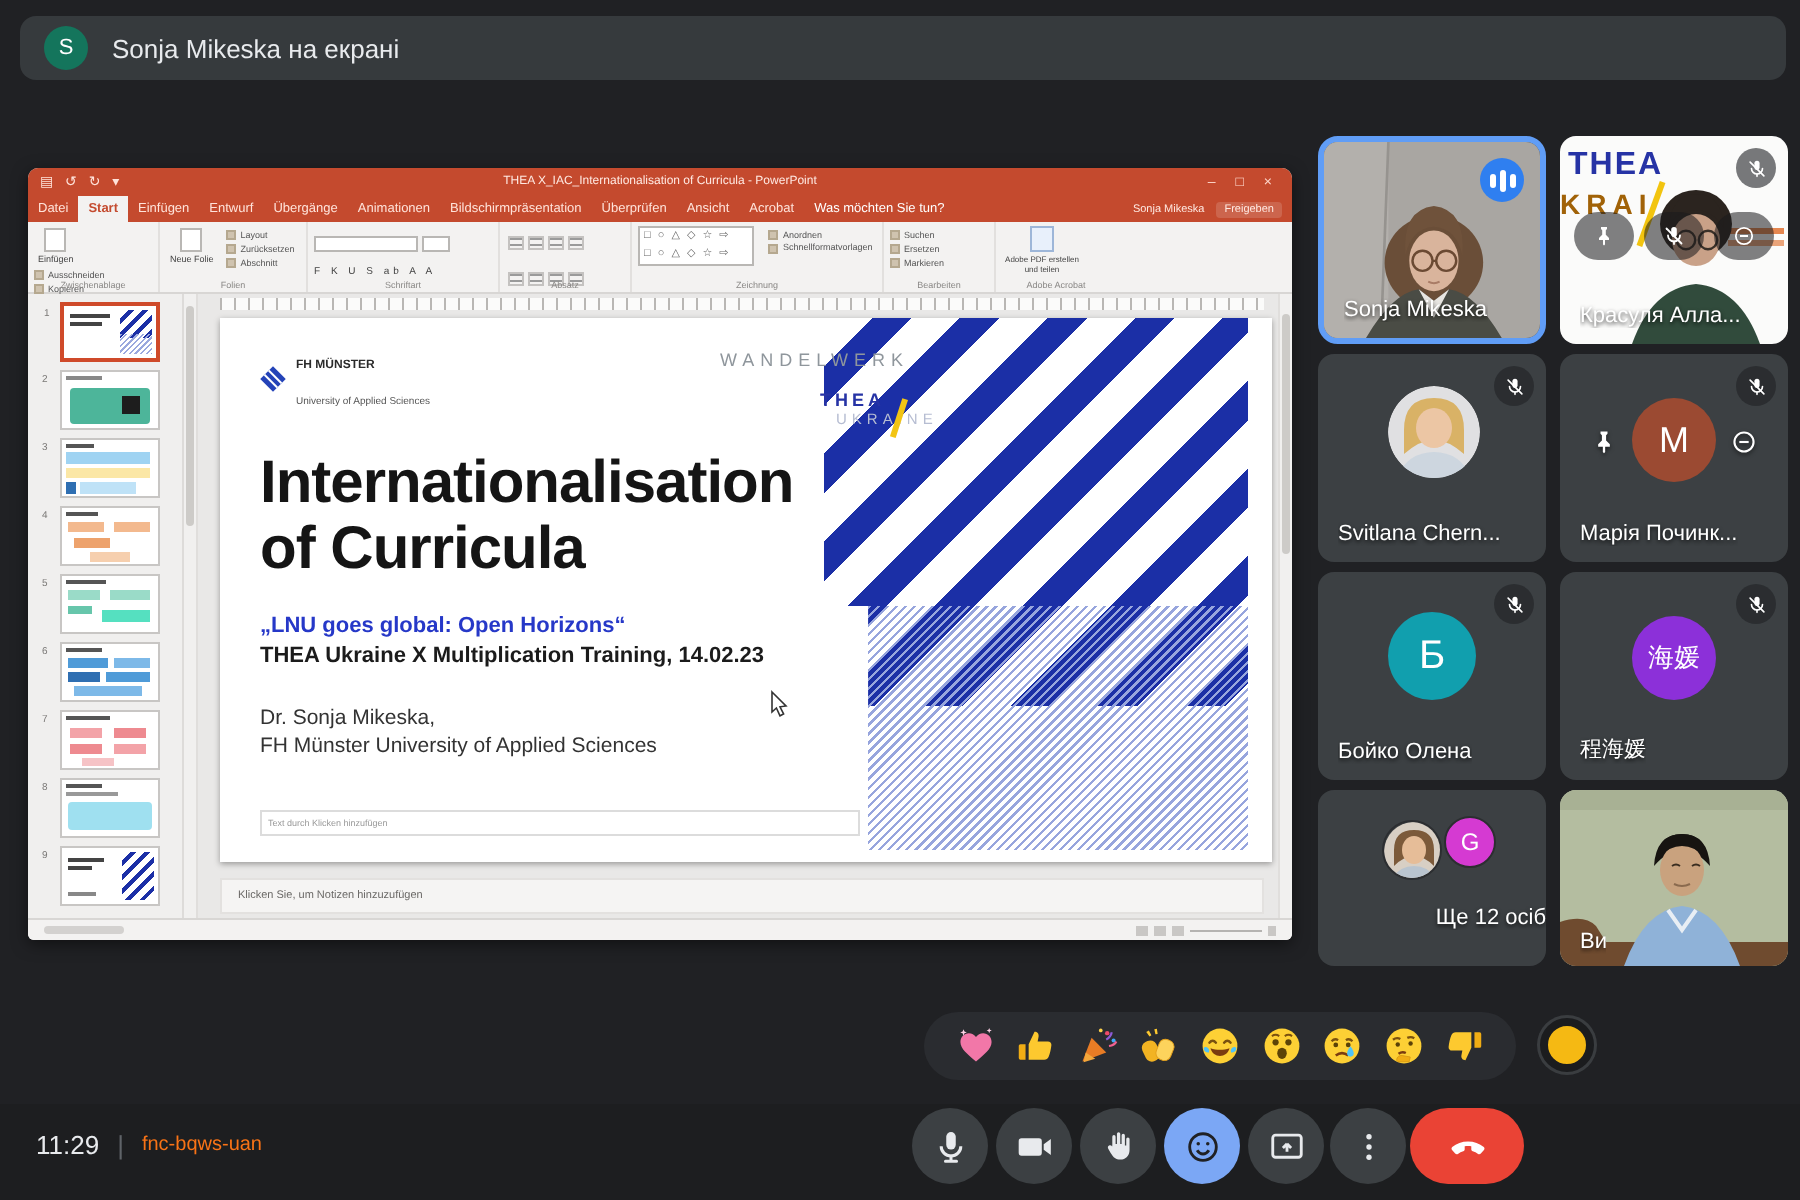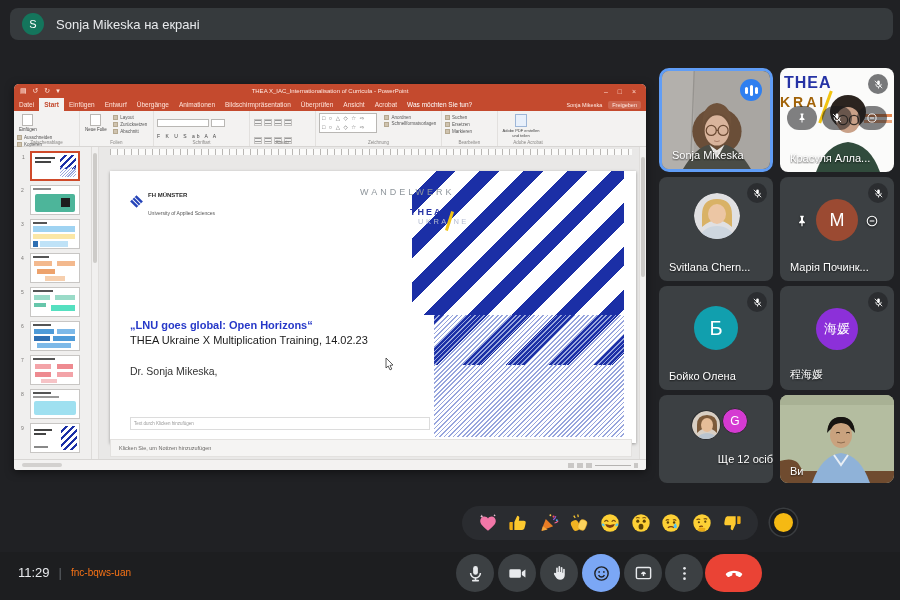--- a/index.html
+++ b/index.html
@@ -45,40 +45,40 @@
 .tno{position:absolute;left:-10px;top:1px;font-size:5px;color:#7a7876}
 .tb{position:absolute}
 .stripes-mini{background:repeating-linear-gradient(135deg,transparent 0 3px,#1b2fa6 3px 5px)}
 .hatch-mini{background:repeating-linear-gradient(135deg,#9aa8de 0 .8px,transparent .8px 2px)}
 .tscroll{position:absolute;left:78px;top:0;width:7px;bottom:0;background:#f1f0ef;border-right:1px solid #e0dedc}
 .tscroll i{position:absolute;left:1px;right:1px;top:6px;height:110px;background:#cdcbc8;border-radius:3px}
 .editor{position:absolute;left:86px;top:0;right:7px;bottom:0}
 .vscroll{position:absolute;right:0;top:0;width:7px;bottom:0;background:#f1f0ef;border-left:1px solid #e0dedc}
 .vscroll i{position:absolute;left:1px;right:1px;top:10px;height:120px;background:#cdcbc8;border-radius:3px}
 .ruler{position:absolute;left:10px;top:2px;width:522px;height:6px;background:#fbfbfa;background-image:repeating-linear-gradient(90deg,#b9b7b4 0 1px,transparent 1px 7px)}
-.slide{position:absolute;left:10px;top:24px;width:526px;height:272px;background:#fff;box-shadow:0 1px 3px rgba(0,0,0,.35)}
+.slide{position:absolute;left:10px;top:12px;width:526px;height:272px;background:#fff;box-shadow:0 1px 3px rgba(0,0,0,.35)}
 .notes{position:absolute;left:10px;bottom:2px;width:522px;height:18px;background:#f5f4f3;border:1px solid #e3e1df;display:flex;align-items:center}
 .notes span{font-size:5.5px;color:#6a6866;margin-left:8px}
 .pstatus{position:absolute;left:0;right:0;bottom:0;height:11px;background:#f3f2f1;border-top:1px solid #d8d6d4;display:flex;align-items:center}
 .pstatus .smudge{width:40px;height:4px;background:#d3d1cf;margin-left:8px;border-radius:2px}
 .pstatus .views{margin-left:auto;display:flex;gap:3px;margin-right:8px;align-items:center}
 .pstatus .views b{width:6px;height:5px;background:#c9c7c5;display:block}
 .pstatus .zoomline{width:36px;height:1px;background:#b5b3b1}
 
 .fh{position:absolute;left:20px;top:12px;display:flex;gap:5px;align-items:center}
 .fh .t1{font-size:6px;font-weight:bold;color:#2b2b2b;line-height:6px}
 .fh .t2{font-size:5px;color:#555;line-height:6px}
 .wandel{position:absolute;left:250px;top:16px;font-size:9px;letter-spacing:3px;color:#8f969c;font-weight:500}
 .thea-logo{position:absolute;left:300px;top:36px;width:70px}
 .thea-logo .a{font-size:9px;font-weight:bold;color:#2633a5;letter-spacing:2px}
 .thea-logo .b{font-size:7.5px;color:#b6bdd2;letter-spacing:2.5px;margin-left:8px}
 .thea-slash{position:absolute;left:38px;top:4px;width:2.5px;height:20px;background:#f2c413;transform:rotate(18deg)}
 .s-title{position:absolute;left:20px;top:66px;font-size:30px;line-height:33px;font-weight:bold;color:#151515;letter-spacing:-.5px}
 .s-quote{position:absolute;left:20px;top:148px;font-size:11px;font-weight:bold;color:#2638c8}
-.s-train{position:absolute;left:20px;top:163px;font-size:11px;font-weight:normal;color:#1b1b1b}
+.s-train{position:absolute;left:20px;top:163px;font-size:11px;font-weight:bold;color:#1b1b1b}
 .s-auth{position:absolute;left:20px;top:193px;font-size:10.5px;color:#333;line-height:14px}
 .s-ph{position:absolute;left:20px;top:246px;width:300px;height:13px;border:1px solid #dcdcdc;display:flex;align-items:center}
 .s-ph span{font-size:4.5px;color:#999;margin-left:3px}
 .bigstripes{position:absolute;left:302px;top:0;width:212px;height:194px;background:repeating-linear-gradient(135deg,transparent 0 17px,#1b2fa6 17px 31px);clip-path:polygon(0 0,100% 0,100% 100%,10.4% 100%,10.4% 74.2%,0 74.2%)}
 .bighatch{position:absolute;left:324px;top:144px;width:190px;height:122px;background:repeating-linear-gradient(135deg,#97a5dd 0 1.2px,rgba(255,255,255,0) 1.2px 3.2px)}
 .cursor{position:absolute;left:275px;top:186px}
 
 .tile{position:absolute;width:114px;height:104px;border-radius:8px;background:#3c4043;overflow:hidden}
 .tile.speaking{border:3px solid #609df6;border-radius:10px}
 .tlabel{position:absolute;left:10px;bottom:8px;color:#fff;font-size:11px;text-shadow:0 1px 2px rgba(0,0,0,.75);white-space:nowrap;max-width:100px;overflow:hidden}
@@ -321,23 +321,24 @@
               </g>
             </svg>
           <span><span class="t1">FH MÜNSTER</span><br><span class="t2">University of Applied Sciences</span></span>
         </div>
         <div class="wandel">WANDELWERK</div>
         <div class="thea-logo">
           <div class="a">THEA</div>
           <div class="b">UKRAINE</div>
           <i class="thea-slash"></i>
         </div>
+        <div class="s-title"><span>Internationalisation</span><br><span>of Curricula</span></div>
         <div class="s-quote">„LNU goes global: Open Horizons“</div>
         <div class="s-train">THEA Ukraine X Multiplication Training, 14.02.23</div>
-        <div class="s-auth"><span>Dr. Sonja Mikeska,</span><br></div>
+        <div class="s-auth"><span>Dr. Sonja Mikeska,</span><br><span>FH Münster University of Applied Sciences</span></div>
         <div class="s-ph">
             <span>Text durch Klicken hinzufügen</span>
           </div>
         <span class="cursor"><svg width="10" height="14" viewBox="0 0 10 14">
               <path d="M1 1l7 7-3 .4 1.8 3.6-1.8.9L3.2 9 1 11z" fill="#fff" stroke="#333" stroke-width=".8"></path>
             </svg></span>
       </div>
       <div class="notes">
           <span>Klicken Sie, um Notizen hinzuzufügen</span>
         </div>

